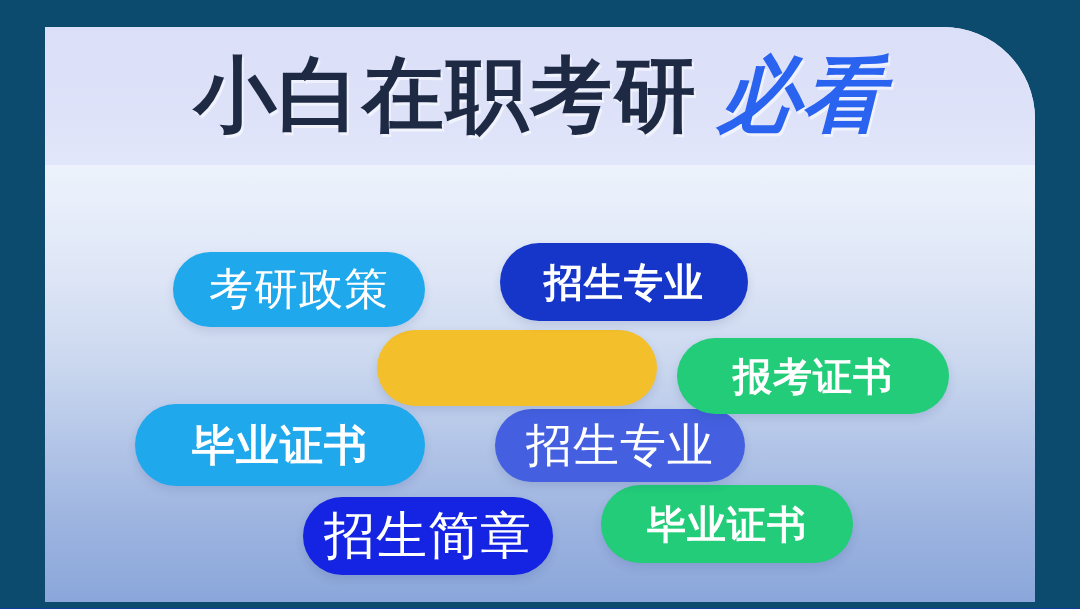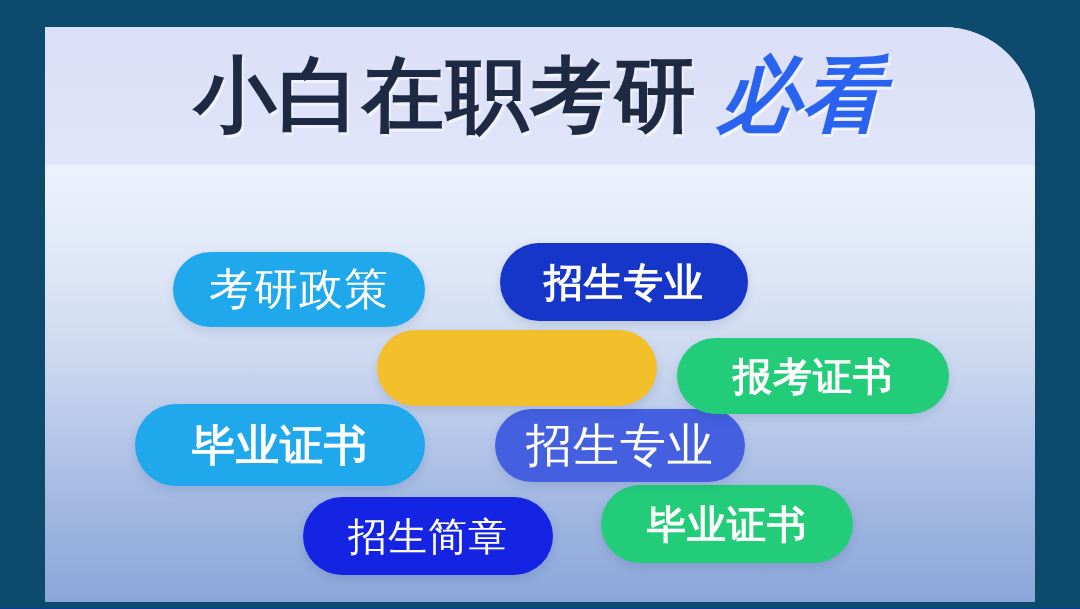--- a/index.html
+++ b/index.html
@@ -125,21 +125,21 @@
   #b-certificate { left: 632px; top: 311px; width: 272px; height: 76px;  background: #22cc78; border-radius: 38px; }
   #b-certificate .label { font-size: 39px; font-weight: bold; }
 
   #b-schools     { left: 90px;  top: 377px; width: 290px; height: 82px;  background: #1fa8ec; border-radius: 42px; }
   #b-schools .label     { font-size: 43px; font-weight: bold; }
 
   #b-majors      { left: 450px; top: 382px; width: 250px; height: 73px;  background: #4460e0; border-radius: 38px; }
   #b-majors .label      { font-size: 46px; font-weight: normal; }
 
   #b-brochure    { left: 258px; top: 470px; width: 250px; height: 78px;  background: #1524e2; border-radius: 40px; }
-  #b-brochure .label    { font-size: 39px; font-weight: normal; }
+  #b-brochure .label    { font-size: 51px; font-weight: normal; }
 
   #b-diploma     { left: 556px; top: 458px; width: 252px; height: 78px;  background: #22cc78; border-radius: 40px; }
   #b-diploma .label     { font-size: 39px; font-weight: bold; }
 
   
   #b-policy      { z-index: 6; }
   #b-process     { z-index: 7; }
   #b-condition   { z-index: 5; }
   #b-certificate { z-index: 4; }
   #b-schools     { z-index: 8; }

